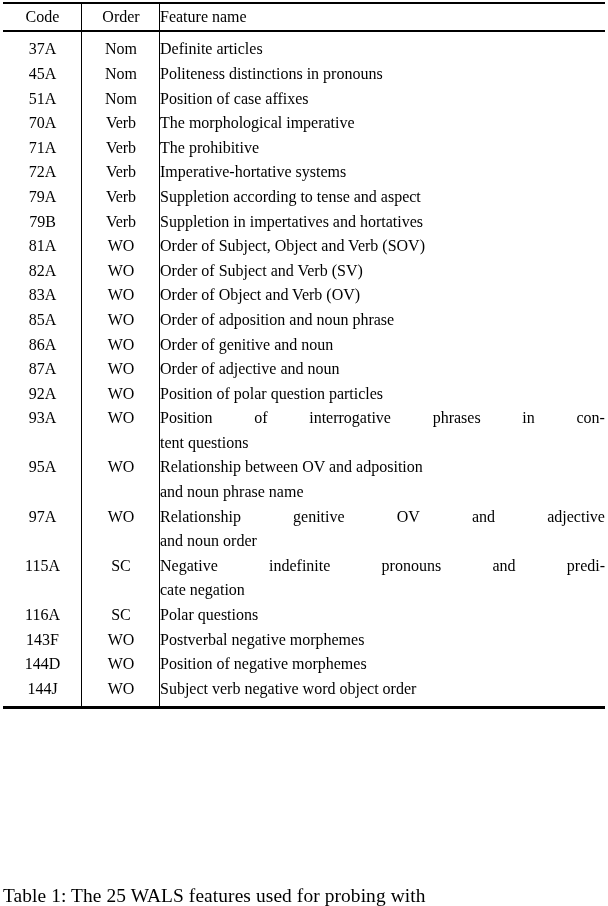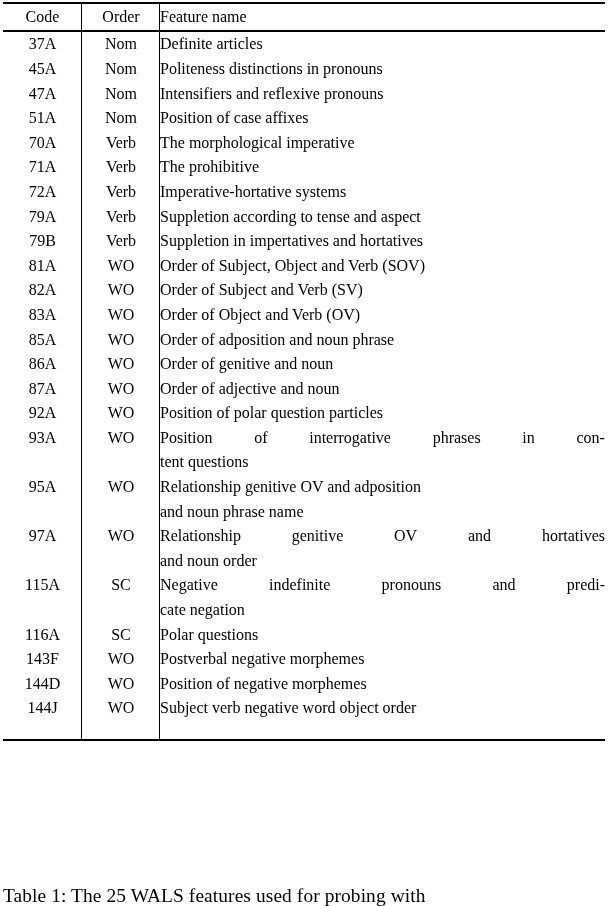--- a/index.html
+++ b/index.html
@@ -93,22 +93,22 @@
     padding-top: 7px;
     padding-bottom: 6px;
   }
   thead .cell-name { line-height: 26px; }
 
   
   tbody td {
     height: 24.55px;
     padding-top: 1.4px;
   }
-  tbody tr:first-child td { }
-  tbody tr:last-child  td { padding-bottom: 18px; }
+  tbody tr:first-child td { padding-top: 5px; }
+  tbody tr:last-child  td { padding-bottom: 5px; }
 
   
   .cell-name .line {
     display: block;
     white-space: nowrap;
   }
   .cell-name .line.justify {
     display: flex;
     justify-content: space-between;
     gap: 35px;
@@ -172,25 +172,20 @@
             <td class="cell-code"><span>37A</span><span class="vrule"></span></td>
             <td class="cell-type"><span>Nom</span><span class="vrule"></span></td>
             <td class="cell-name"><span>Definite articles</span></td>
           </tr>
           <tr>
             <td class="cell-code"><span>45A</span><span class="vrule"></span></td>
             <td class="cell-type"><span>Nom</span><span class="vrule"></span></td>
             <td class="cell-name"><span>Politeness distinctions in pronouns</span></td>
           </tr>
           <tr>
-            <td class="cell-code"><span>47A</span><span class="vrule"></span></td>
-            <td class="cell-type"><span>Nom</span><span class="vrule"></span></td>
-            <td class="cell-name"><span>Intensifiers and reflexive pronouns</span></td>
-          </tr>
-          <tr>
             <td class="cell-code"><span>51A</span><span class="vrule"></span></td>
             <td class="cell-type"><span>Nom</span><span class="vrule"></span></td>
             <td class="cell-name"><span>Position of case affixes</span></td>
           </tr>
           <tr>
             <td class="cell-code"><span>70A</span><span class="vrule"></span></td>
             <td class="cell-type"><span>Verb</span><span class="vrule"></span></td>
             <td class="cell-name"><span>The morphological imperative</span></td>
           </tr>
           <tr>
@@ -260,34 +255,34 @@
                 <span>in</span>
                 <span>con-</span>
               </span>
               <span class="line">tent questions</span>
             </td>
           </tr>
           <tr>
             <td class="cell-code"><span>95A</span><span class="vrule"></span></td>
             <td class="cell-type"><span>WO</span><span class="vrule"></span></td>
             <td class="cell-name">
-              <span class="line">Relationship genitive OV and adposition</span>
+              <span class="line">Relationship between OV and adposition</span>
               <span class="line">and noun phrase name</span>
             </td>
           </tr>
           <tr>
             <td class="cell-code"><span>97A</span><span class="vrule"></span></td>
             <td class="cell-type"><span>WO</span><span class="vrule"></span></td>
             <td class="cell-name">
               <span class="line justify">
                 <span>Relationship</span>
                 <span>genitive</span>
                 <span>OV</span>
                 <span>and</span>
-                <span>hortatives</span>
+                <span>adjective</span>
               </span>
               <span class="line">and noun order</span>
             </td>
           </tr>
           <tr>
             <td class="cell-code"><span>115A</span><span class="vrule"></span></td>
             <td class="cell-type"><span>SC</span><span class="vrule"></span></td>
             <td class="cell-name">
               <span class="line justify">
                 <span>Negative</span>

